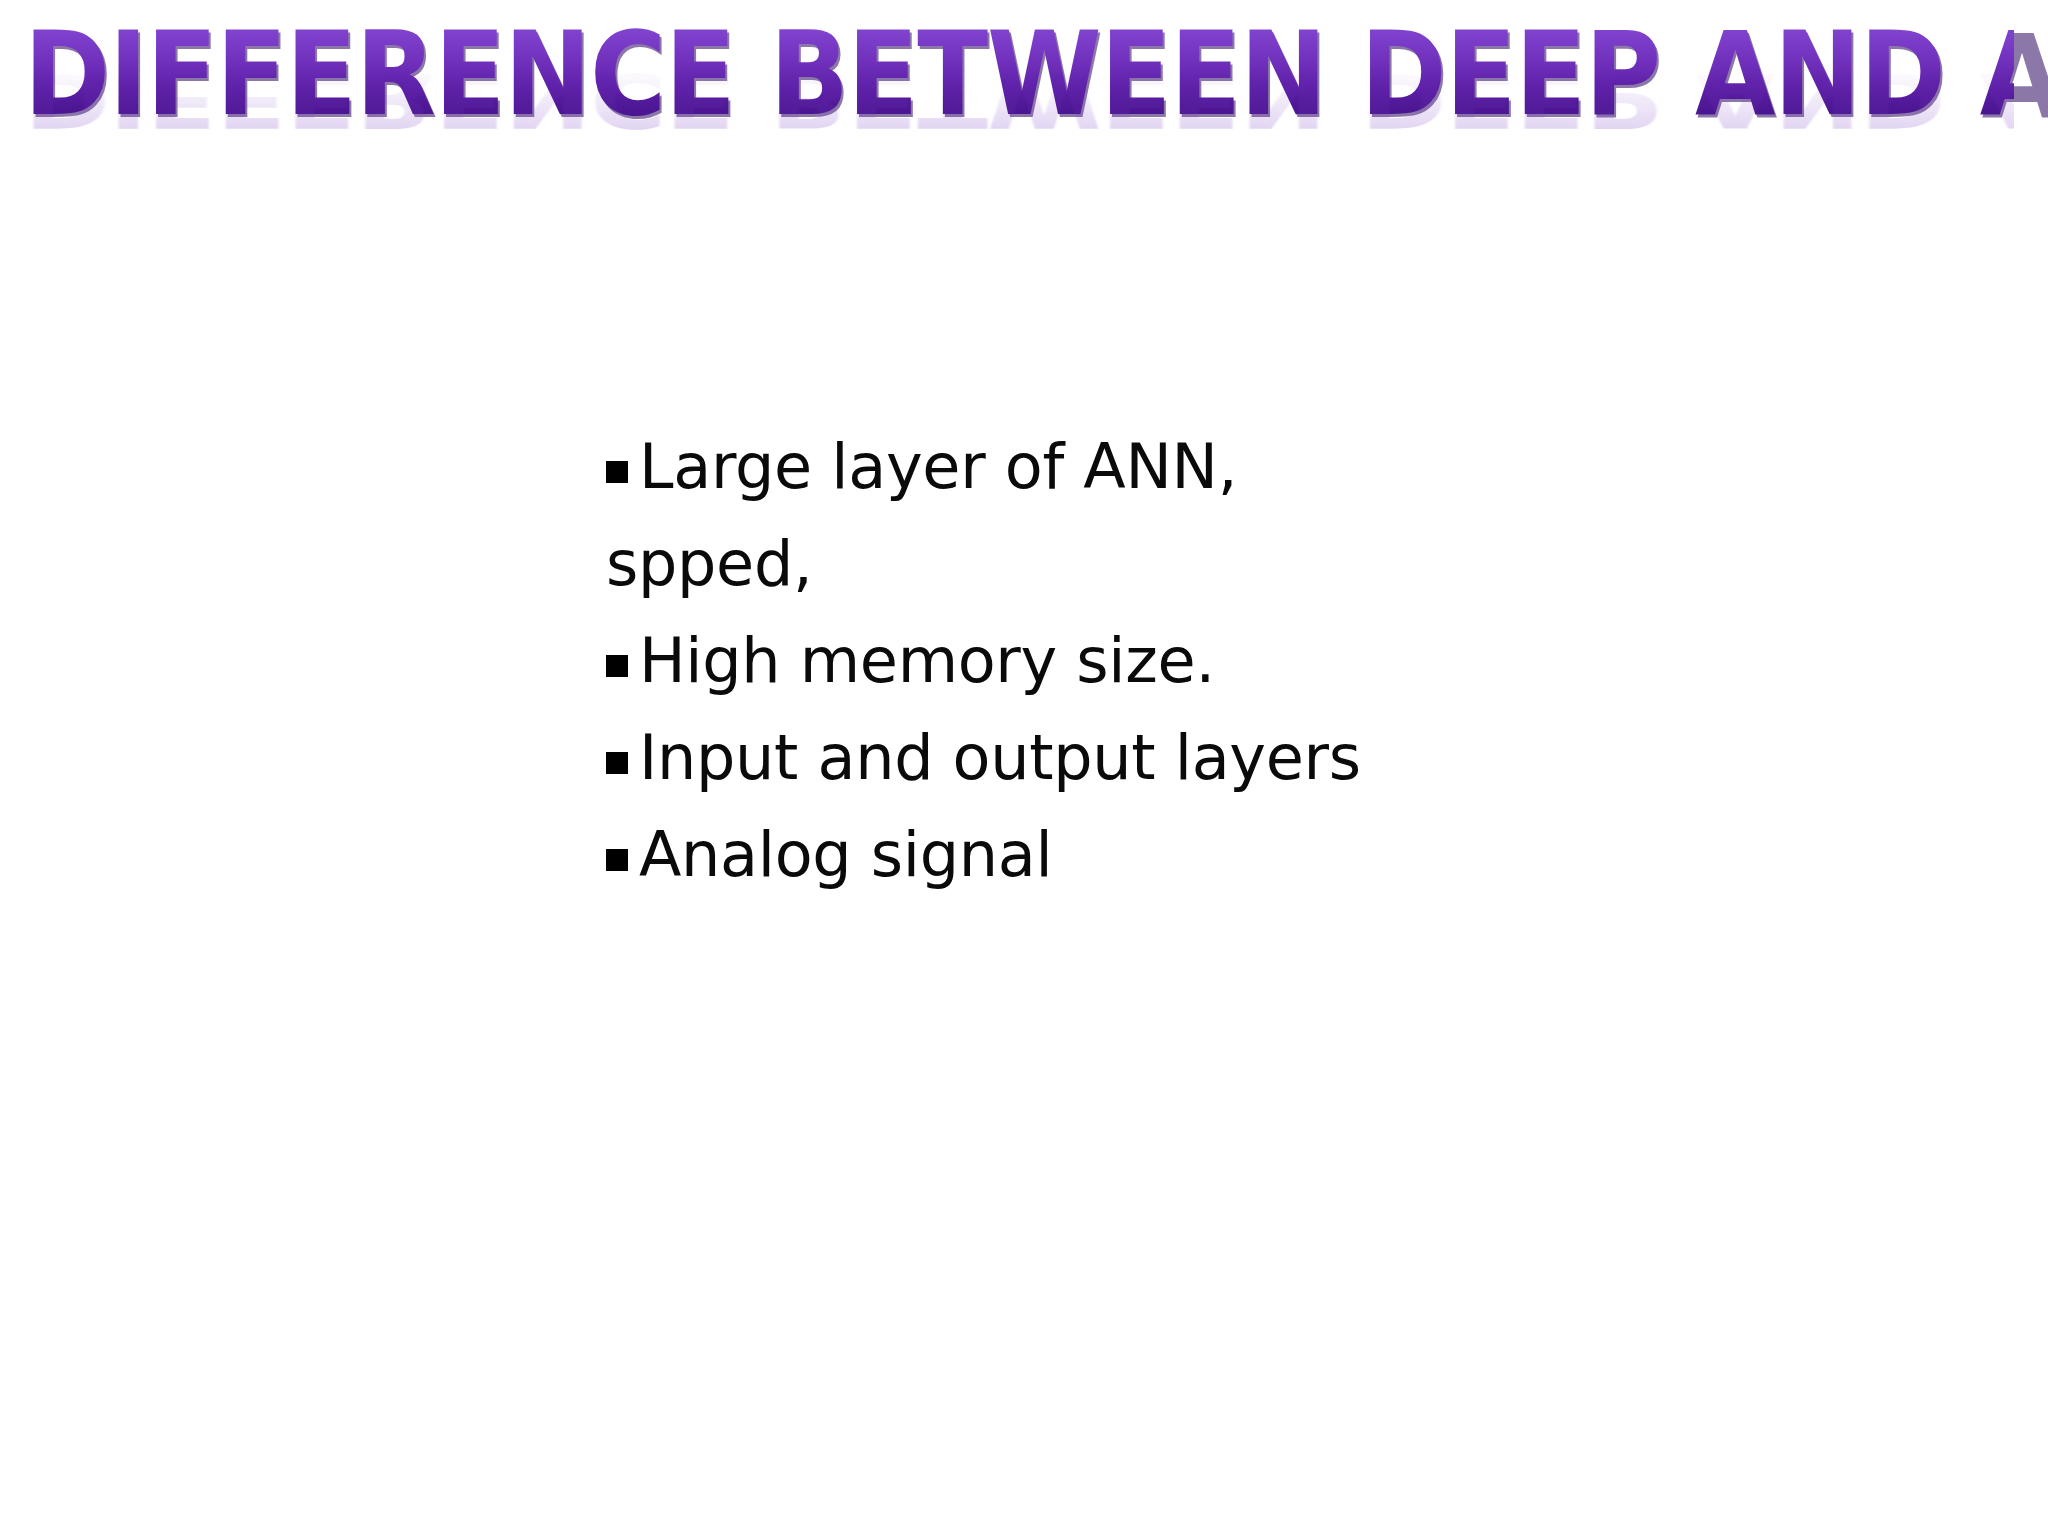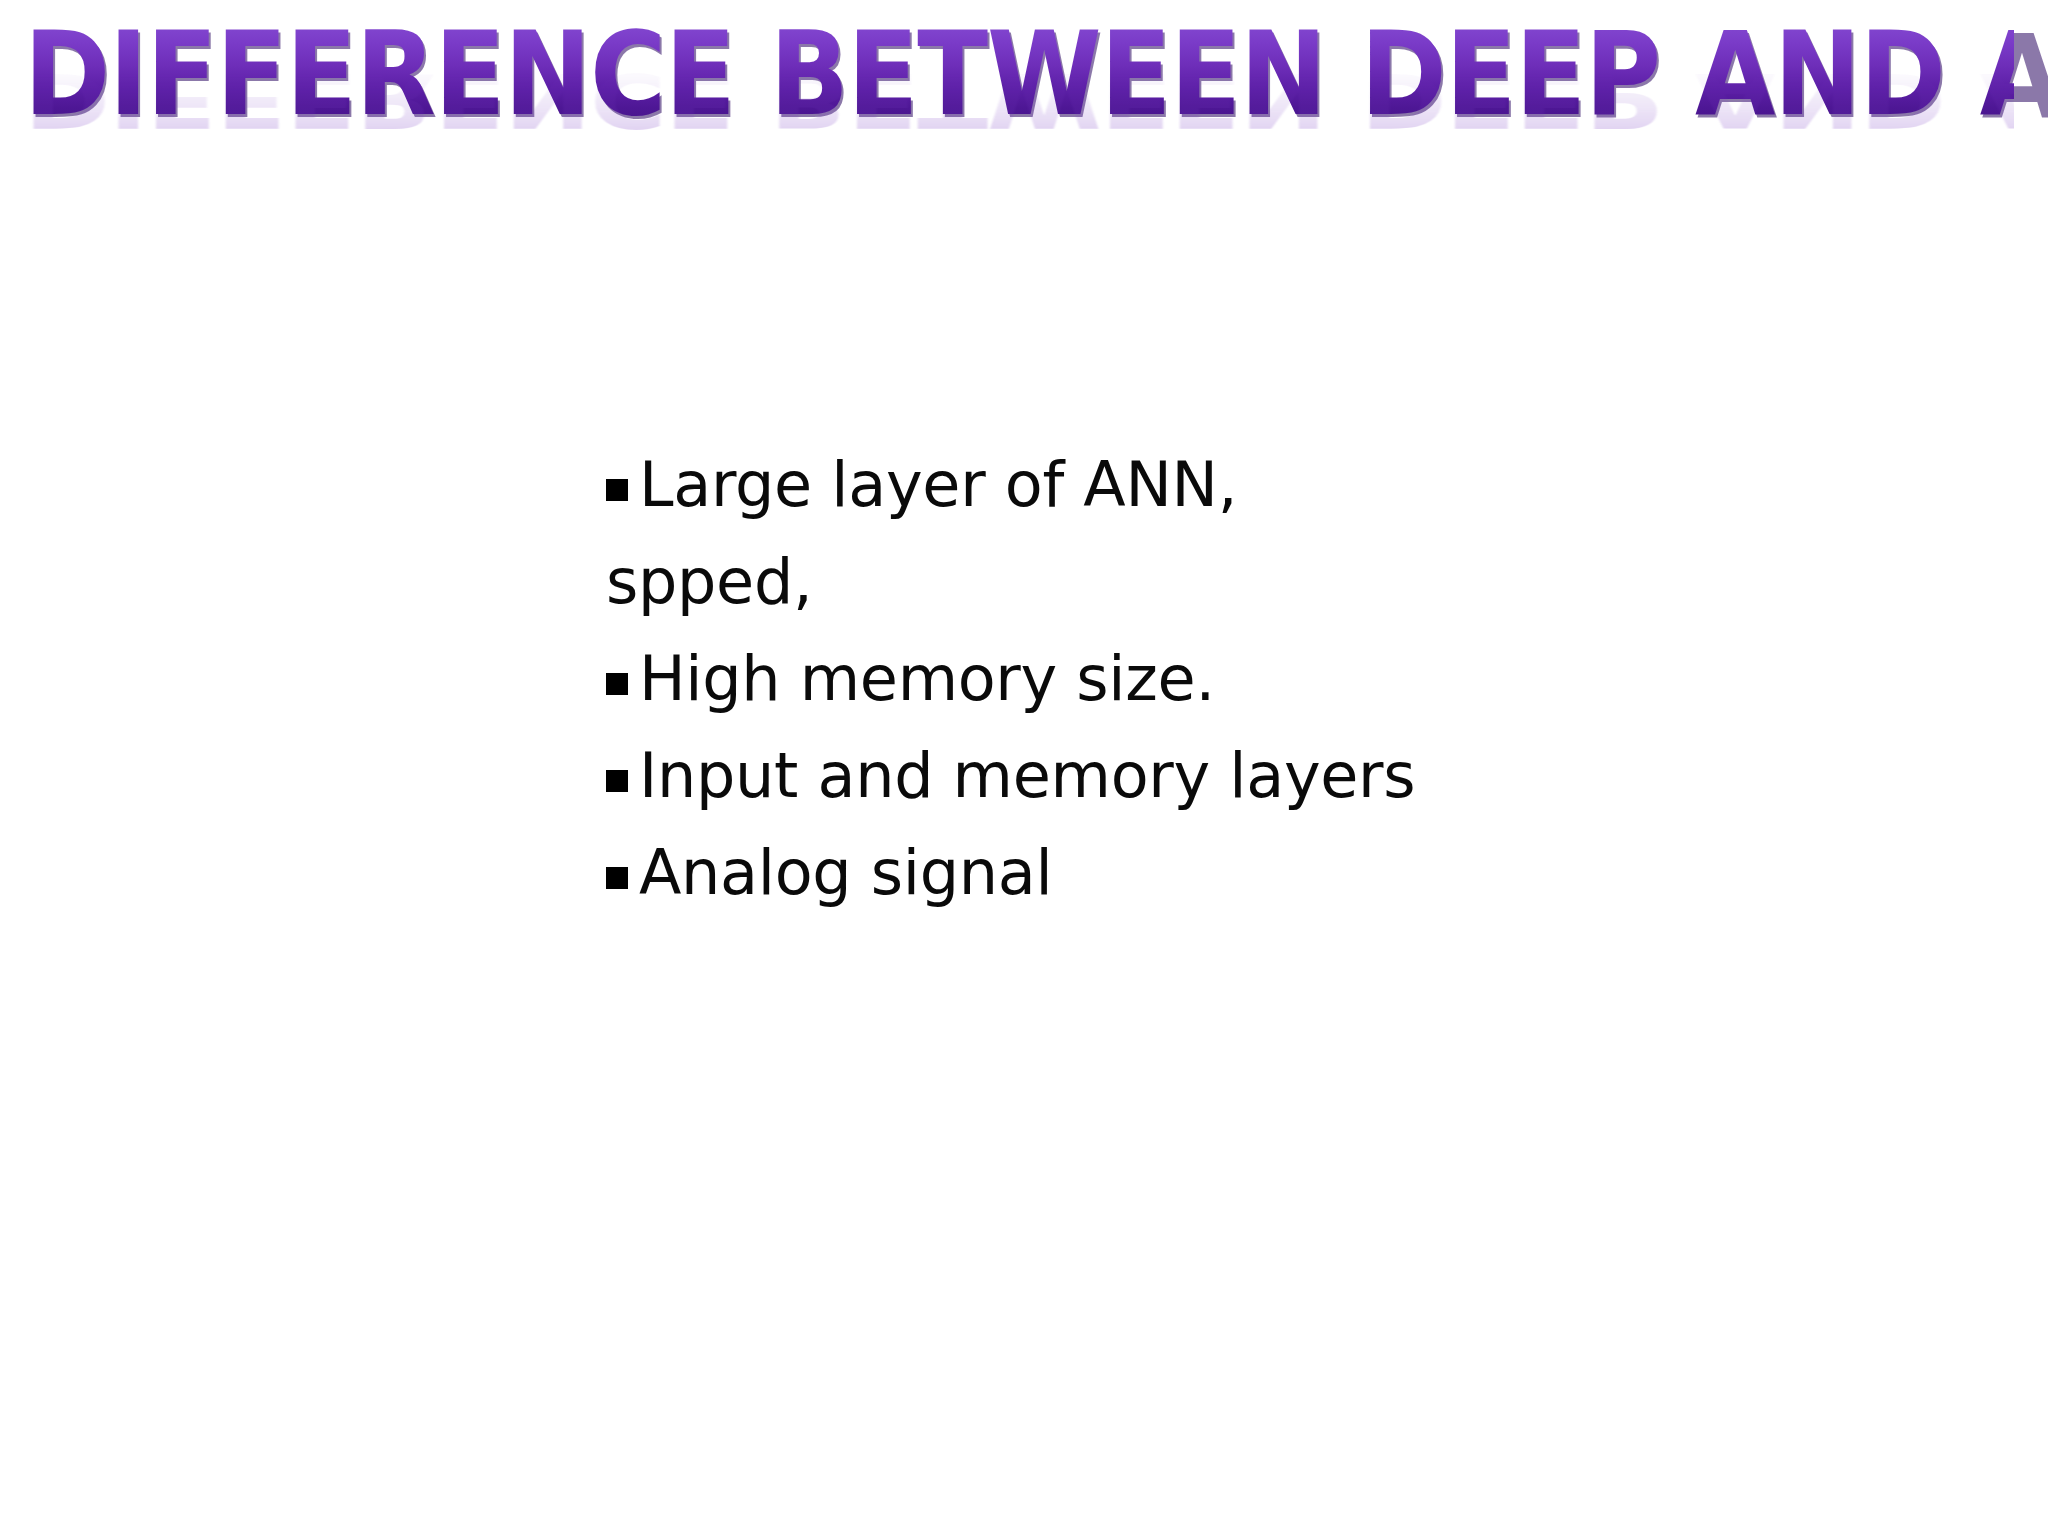--- a/index.html
+++ b/index.html
@@ -99,21 +99,21 @@
     -webkit-mask-image: linear-gradient(to top, rgba(0,0,0,0) 0%, rgba(0,0,0,0.12) 22%, rgba(0,0,0,0.45) 62%, rgba(0,0,0,0.85) 100%);
     mask-image: linear-gradient(to top, rgba(0,0,0,0) 0%, rgba(0,0,0,0.12) 22%, rgba(0,0,0,0.45) 62%, rgba(0,0,0,0.85) 100%);
     filter: blur(1.1px);
     pointer-events: none;
   }
 
   
   .body-block {
     position: absolute;
     left: 606px;
-    top: 436px;
+    top: 418px;
     width: 820px;
   }
 
   .body-line {
     display: block;
     font-family: "DejaVu Sans", "Liberation Sans", sans-serif;
     font-size: 62px;
     line-height: 97px;
     color: #0a0a0a;
     white-space: nowrap;
@@ -155,21 +155,21 @@
 
     <div class="body-line cont">
       <span class="bullet-spacer"></span><span>spped,</span>
     </div>
 
     <div class="body-line">
       <span class="bullet"></span><span>High memory size.</span>
     </div>
 
     <div class="body-line">
-      <span class="bullet"></span><span>Input and memory layers</span>
+      <span class="bullet"></span><span>Input and output layers</span>
     </div>
 
     <div class="body-line">
       <span class="bullet"></span><span>Analog signal</span>
     </div>
 
   </div>
 
 </div>
 

